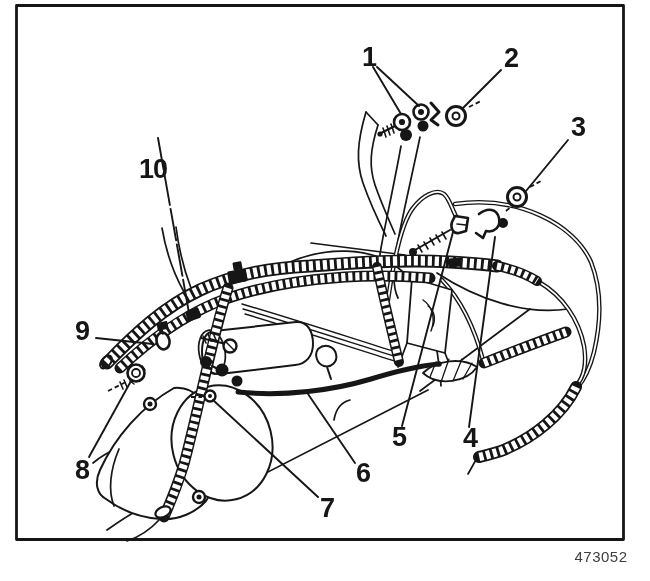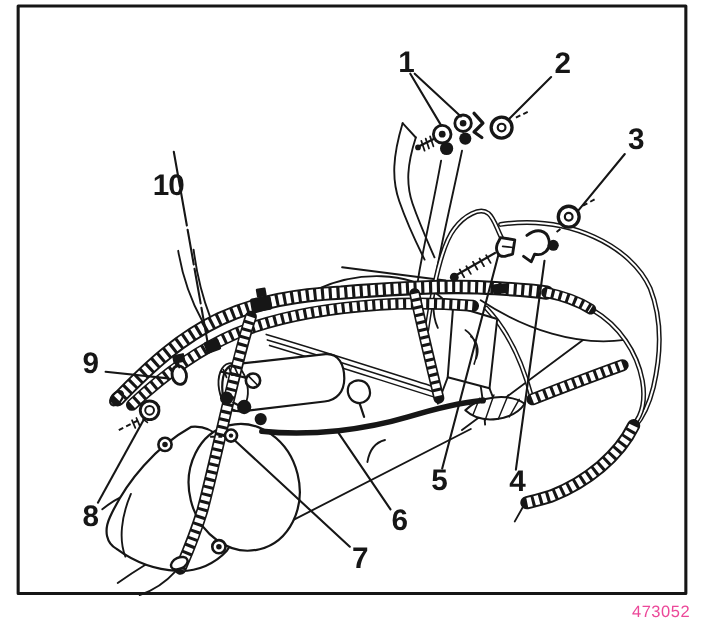--- a/index.html
+++ b/index.html
@@ -29,21 +29,21 @@
   .c7{left:327px;top:508px;}
   .c8{left:82px;top:470px;}
   .c9{left:82px;top:331px;}
   .c10{left:153px;top:123px;margin-top:46px;}
   .fig-num{
     position:absolute;
     left:601px;top:556px;
     transform:translate(-50%,-50%);
     font:400 15px/1 "Liberation Sans", sans-serif;
     letter-spacing:0.5px;
-    color:#ec4899;
+    color:#404040;
     z-index:5;
   }
   svg .ink{stroke:#161616;fill:none;stroke-linecap:round;stroke-linejoin:round;}
   svg .thin{stroke-width:1.7;}
   svg .wfill{fill:#ffffff;}
   svg .dark{fill:#161616;stroke:none;}
   svg .ribbed-core{stroke:#161616;fill:none;stroke-linecap:round;}
   svg .ribbed-rungs{stroke:#ffffff;fill:none;stroke-linecap:butt;stroke-dasharray:4.2 2.8;}
   svg .wire-out{stroke:#161616;fill:none;stroke-width:4.5;stroke-linecap:round;}
   svg .wire-in{stroke:#ffffff;fill:none;stroke-width:1.8;stroke-linecap:round;}

